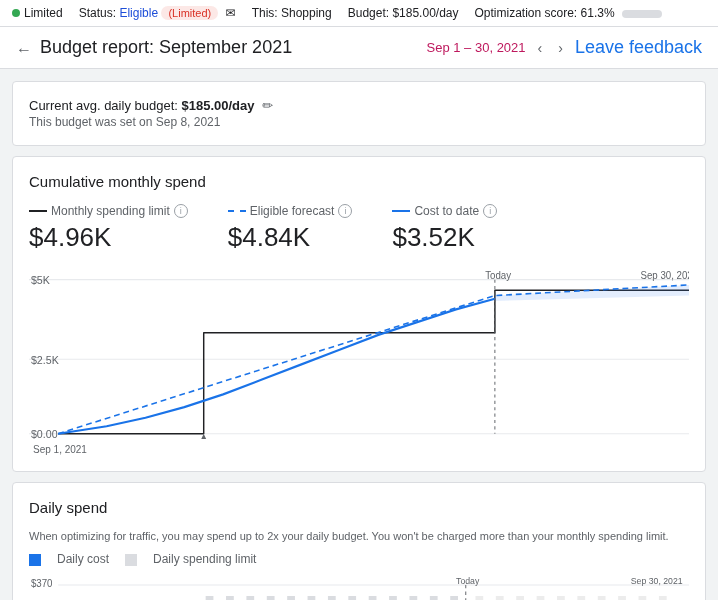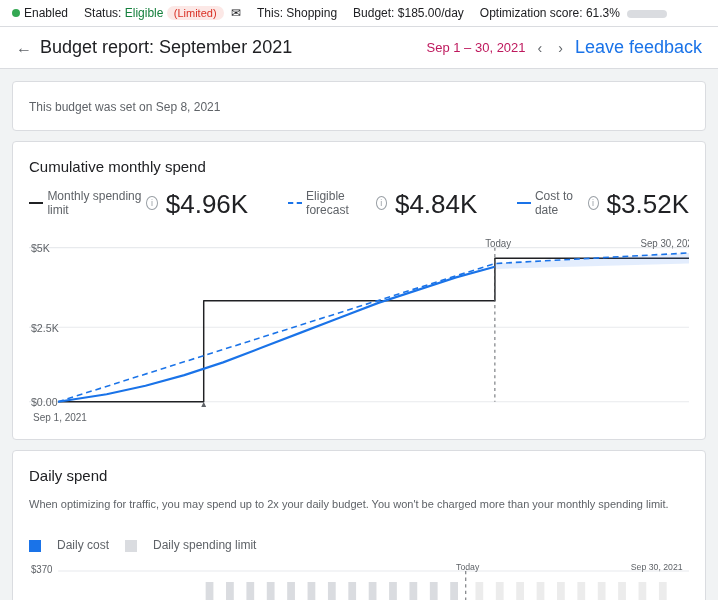--- a/index.html
+++ b/index.html
@@ -39,57 +39,57 @@
     
     .budget-info { font-size: 13px; }
     .budget-amount { font-weight: 700; }
     .edit-icon { color: #5f6368; font-size: 13px; cursor: pointer; margin-left: 4px; }
     .budget-date { color: #5f6368; font-size: 12px; margin-top: 2px; }
 
     
     .section-title { font-size: 15px; font-weight: 400; margin-bottom: 14px; }
 
     .metrics-row { display: flex; gap: 40px; margin-bottom: 16px; }
-    .metric { display: flex; flex-direction: row; }
+    .metric { display: flex; flex-direction: column; }
     .metric-label { display: flex; align-items: center; gap: 4px; font-size: 12px; color: #5f6368; margin-bottom: 4px; }
-    .metric-value { font-size: 26px; font-weight: 400; color: #202124; margin-left: 8px; }
+    .metric-value { font-size: 26px; font-weight: 400; color: #202124; }
     .info-icon { width: 14px; height: 14px; border-radius: 50%; border: 1px solid #9aa0a6; display: inline-flex; align-items: center; justify-content: center; font-size: 9px; color: #9aa0a6; cursor: pointer; }
 
     
     .legend-solid { display: inline-block; width: 18px; height: 2px; background: #202124; vertical-align: middle; }
     .legend-dashed { display: inline-block; width: 18px; height: 2px; background: none; vertical-align: middle; border-top: 2px dashed #1a73e8; }
     .legend-line-blue { display: inline-block; width: 18px; height: 2px; background: #1a73e8; vertical-align: middle; }
 
     
     .chart-container { position: relative; width: 100%; }
     .chart-svg { width: 100%; height: 170px; }
 
     
     .chart-x-labels { display: flex; justify-content: space-between; font-size: 10px; color: #5f6368; margin-top: 2px; padding: 0 4px; }
 
     
-    .daily-subtitle { font-size: 11px; color: #5f6368; margin-bottom: 28px; }
+    .daily-subtitle { font-size: 11px; color: #5f6368; margin-bottom: 10px; }
     .daily-legend { display: flex; gap: 16px; margin-bottom: 8px; font-size: 12px; color: #5f6368; align-items: flex-end; }
     .legend-square-blue { width: 12px; height: 12px; background: #1a73e8; display: inline-block; }
     .legend-square-gray { width: 12px; height: 12px; background: #dadce0; display: inline-block; }
 
     .bar-chart-container { position: relative; }
     .bar-chart-svg { width: 100%; height: 110px; }
   </style>
 </head>
 <body>
 
 <div class="status-bar">
   <div class="status-chip">
     <span class="status-dot"></span>
-    <span>Enabled</span>
+    <span>Limited</span>
   </div>
   <div>
     <span>Status:</span>
-    <span style="color:#15803d"> Eligible </span><span class="eligible-limited">(Limited)</span>
+    <span style="color:#1d4ed8"> Eligible </span><span class="eligible-limited">(Limited)</span>
     <span style="margin-left:4px">✉</span>
   </div>
   <div>
     <span>This:</span>
     <span>Shopping</span>
   </div>
   <div>
     <span>Budget:</span>
     <span>$185.00/day</span>
   </div>
@@ -109,20 +109,25 @@
     <span class="date-range">Sep 1 – 30, 2021</span>
     <span class="nav-arrow">‹</span>
     <span class="nav-arrow">›</span>
     <span class="feedback-link">Leave feedback</span>
   </div>
 </div>
 
 <div class="main-content">
 
   <div class="card">
+    <div class="budget-info">
+      <span>Current avg. daily budget:</span>
+      <span class="budget-amount">$185.00/day</span>
+      <span class="edit-icon">✏</span>
+    </div>
     <div class="budget-date">This budget was set on Sep 8, 2021</div>
   </div>
 
   <div class="card">
     <div class="section-title">Cumulative monthly spend</div>
 
     <div class="metrics-row">
 
       <div class="metric">
         <div class="metric-label">

